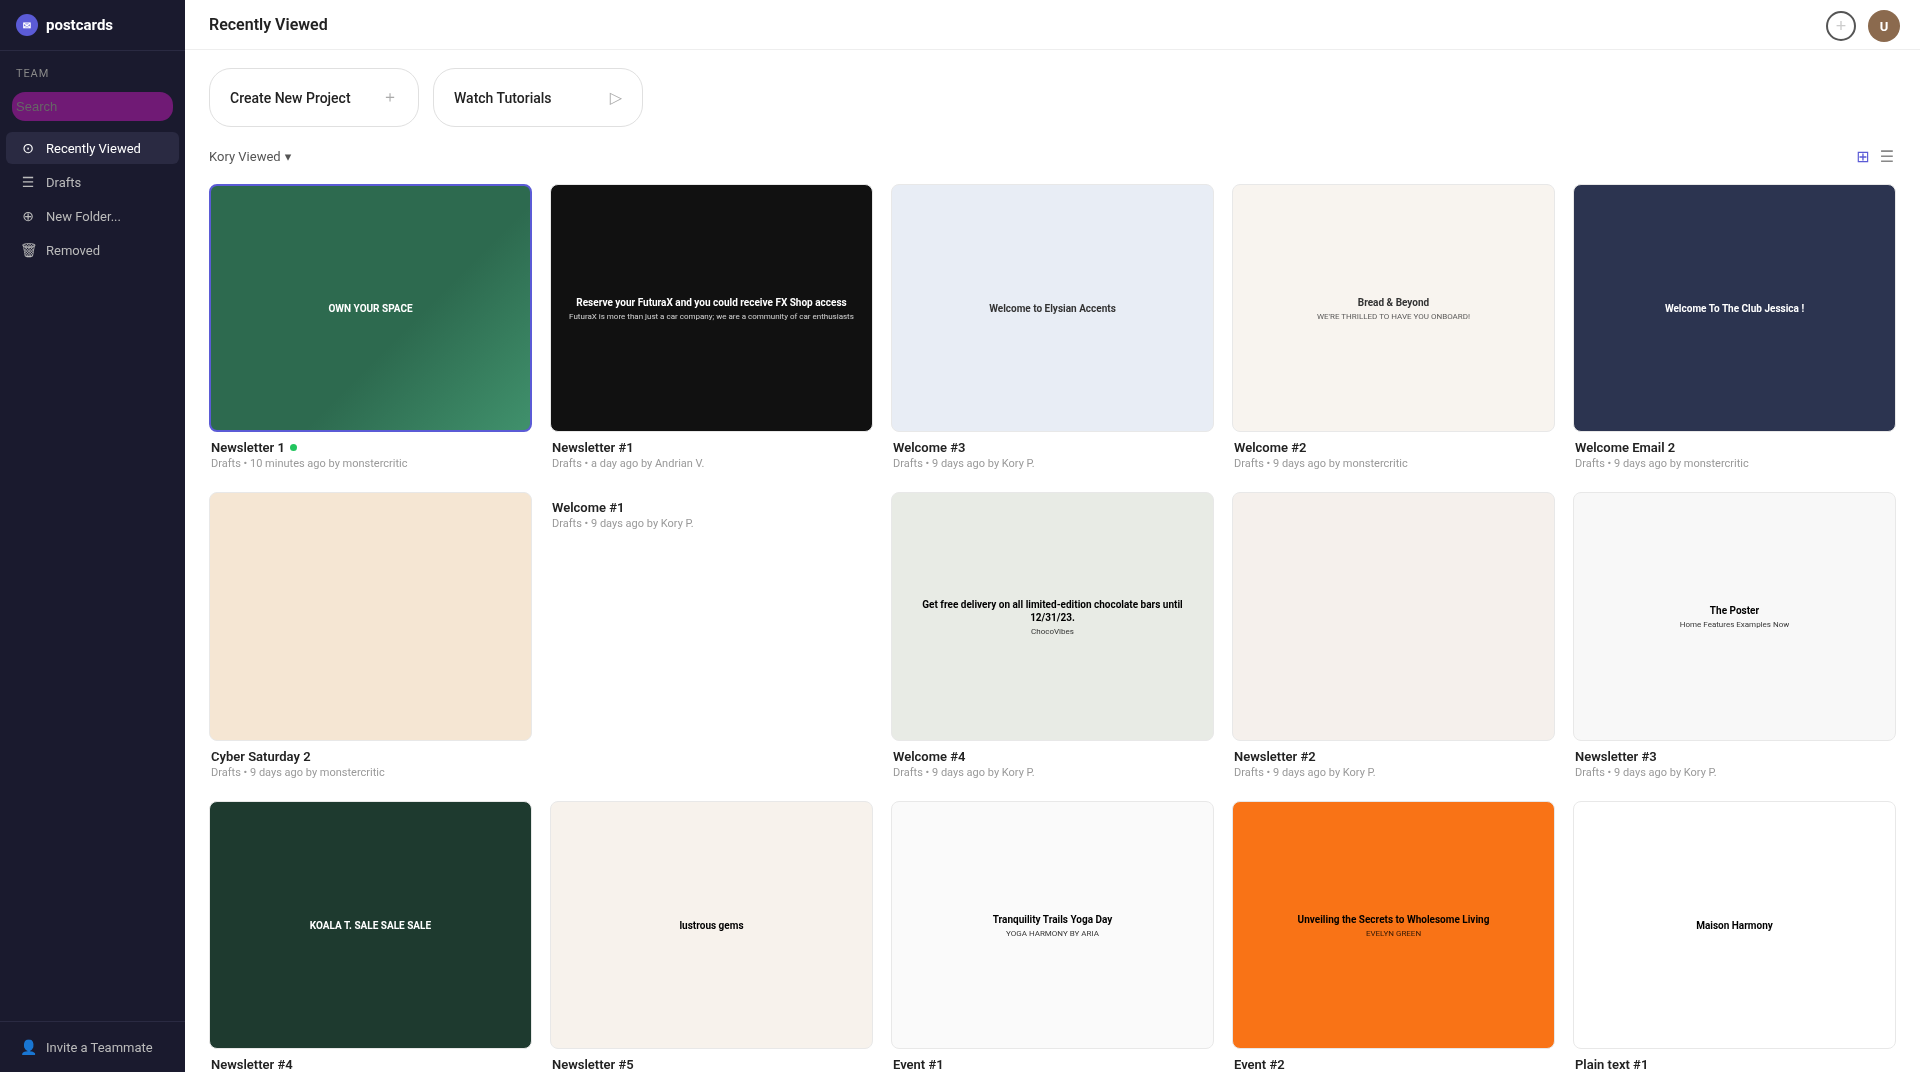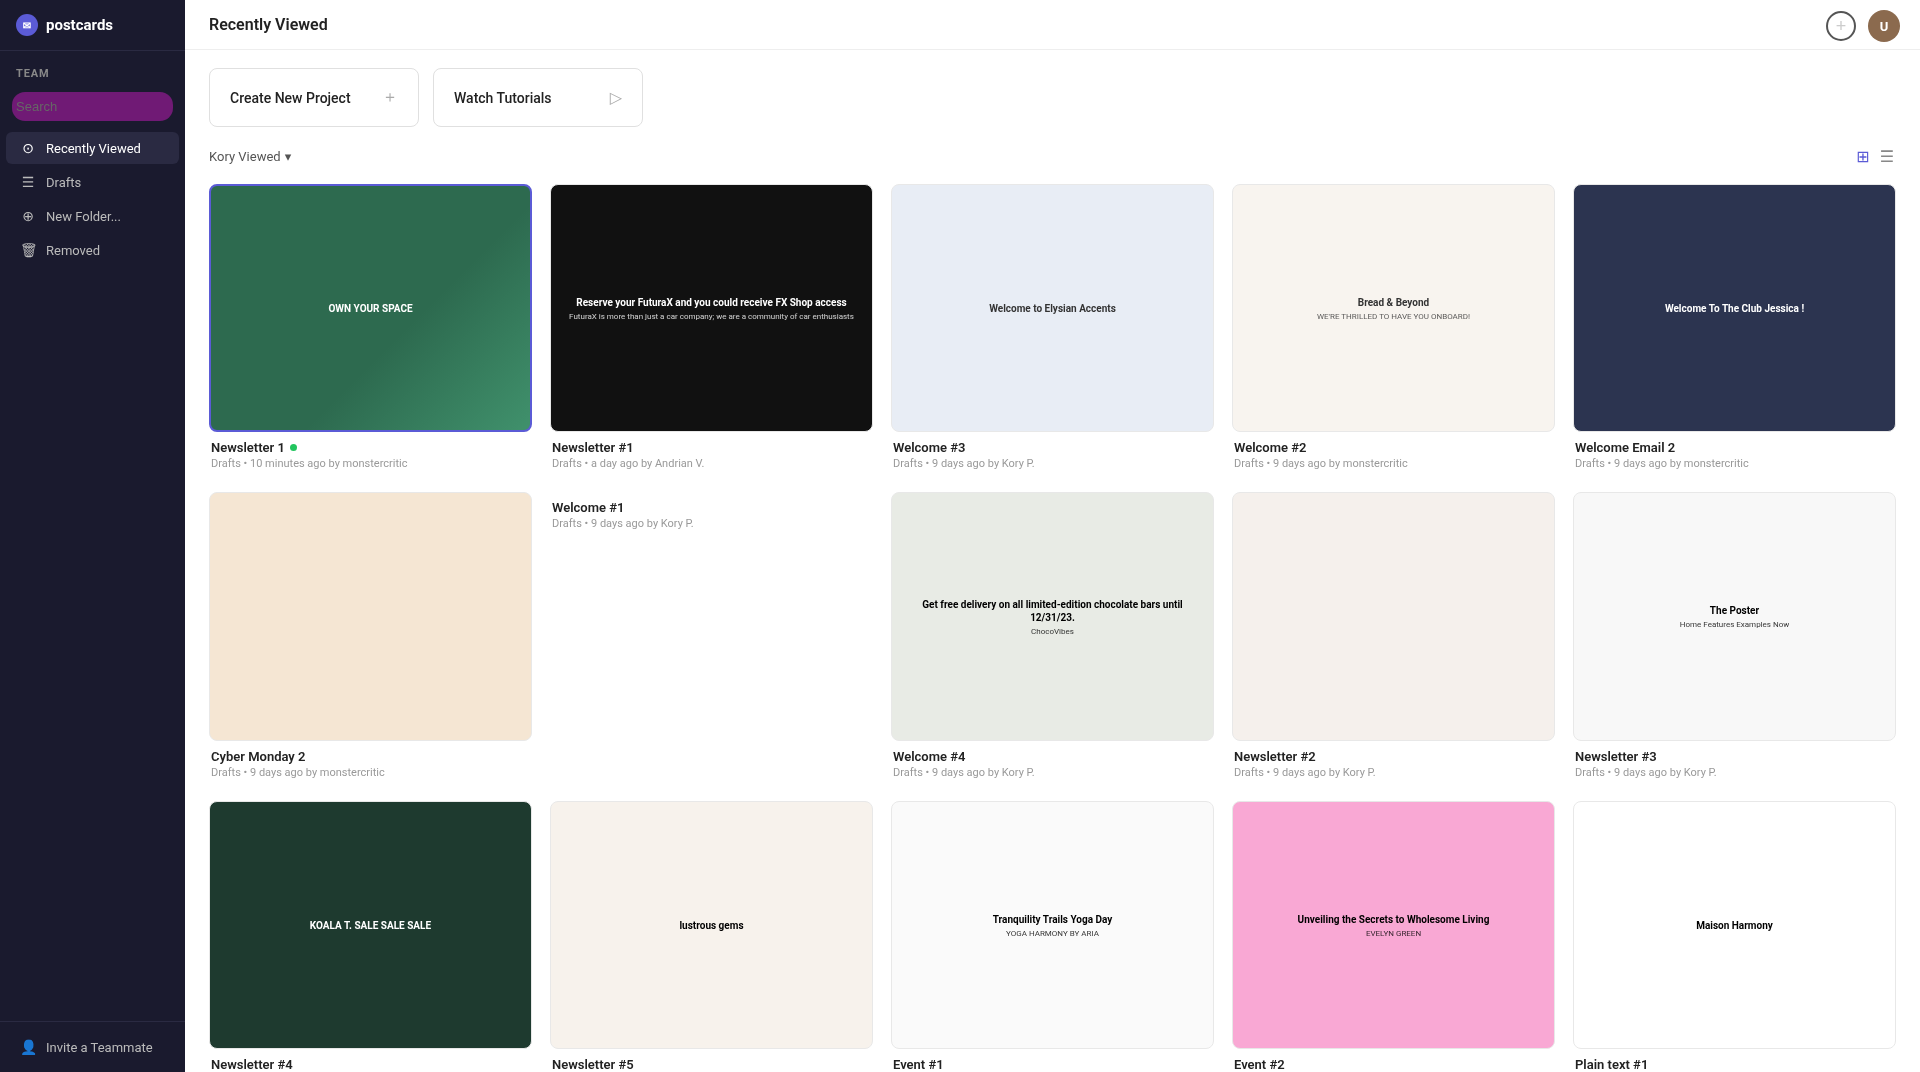--- a/index.html
+++ b/index.html
@@ -31,21 +31,21 @@
       color: white; font-size: 10px; font-weight: bold;
     }
     .logo-text { color: white; font-size: 15px; font-weight: 700; }
 
     .sidebar-section-label {
       padding: 16px 16px 6px;
       font-size: 11px;
       text-transform: uppercase;
       letter-spacing: 0.08em;
       color: #888;
-      font-weight: 700;
+      font-weight: 400;
     }
     .sidebar-search {
       margin: 6px 12px 10px;
       background: #701a75;
       border: none;
       border-radius: 13px;
       padding: 7px 4px;
       color: #aaa;
       font-size: 13px;
       width: calc(100% - 24px);
@@ -96,21 +96,21 @@
       display: flex;
       gap: 14px;
       padding: 18px 24px 14px;
     }
     .action-card {
       display: flex;
       align-items: center;
       justify-content: space-between;
       padding: 18px 20px;
       border: 1.5px solid #e0e0e0;
-      border-radius: 8px;
+      border-radius: 22px;
       cursor: pointer;
       width: 210px;
       transition: border-color 0.15s;
     }
     .action-card-label { font-size: 14px; font-weight: 500; color: #222; }
     .action-card-icon { color: #aaa; font-size: 16px; }
 
     
     .filter-bar {
       display: flex;
@@ -168,21 +168,21 @@
     .thumb-4 { background: #f8f4ef; color: #333; }
     .thumb-5 { background: #2c3450; color: white; }
     .thumb-6 { background: #f5e6d3; }
     .thumb-7 { background: #fafafa; border: 1px solid #eee; }
     .thumb-8 { background: #e8ebe5; }
     .thumb-9 { background: #f5f0ec; }
     .thumb-10 { background: #f8f8f8; }
     .thumb-11 { background: #f7f2ec; }
     .thumb-12 { background: #fafafa; }
     .thumb-13 { background: #1e3a2f; color: white; }
-    .thumb-14 { background: #f9a8d4; }
+    .thumb-14 { background: #f97316; }
     .thumb-15 { background: #fff; }
 
     .thumb-content {
       width: 100%;
       height: 100%;
       display: flex;
       flex-direction: column;
       align-items: center;
       justify-content: center;
       padding: 8px;
@@ -386,21 +386,21 @@
       <div class="project-card">
     <div class="project-thumb thumb-6">
       <div class="thumb-content">
         <div style="font-size:10px; font-weight:700; text-align:center; line-height:1.3;"></div>
 
       </div>
 
     </div>
     <div class="project-info">
       <div class="project-name">
-        Cyber Monday 2
+        Cyber Saturday 2
       </div>
       <div class="project-meta">Drafts • 9 days ago by monstercritic</div>
     </div>
   </div>
       <div class="project-card">
     <div class="project-info">
       <div class="project-name">
         Welcome #1
       </div>
       <div class="project-meta">Drafts • 9 days ago by Kory P.</div>

